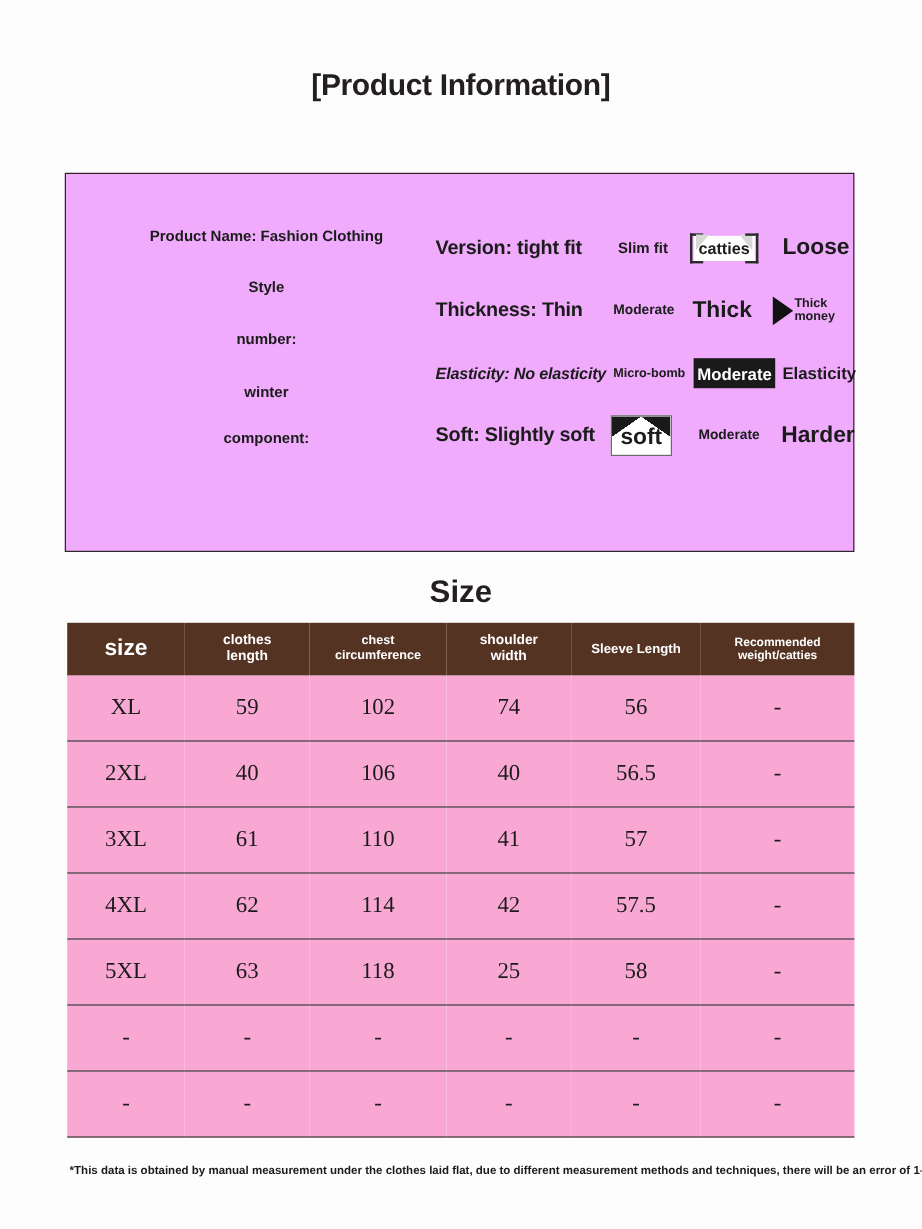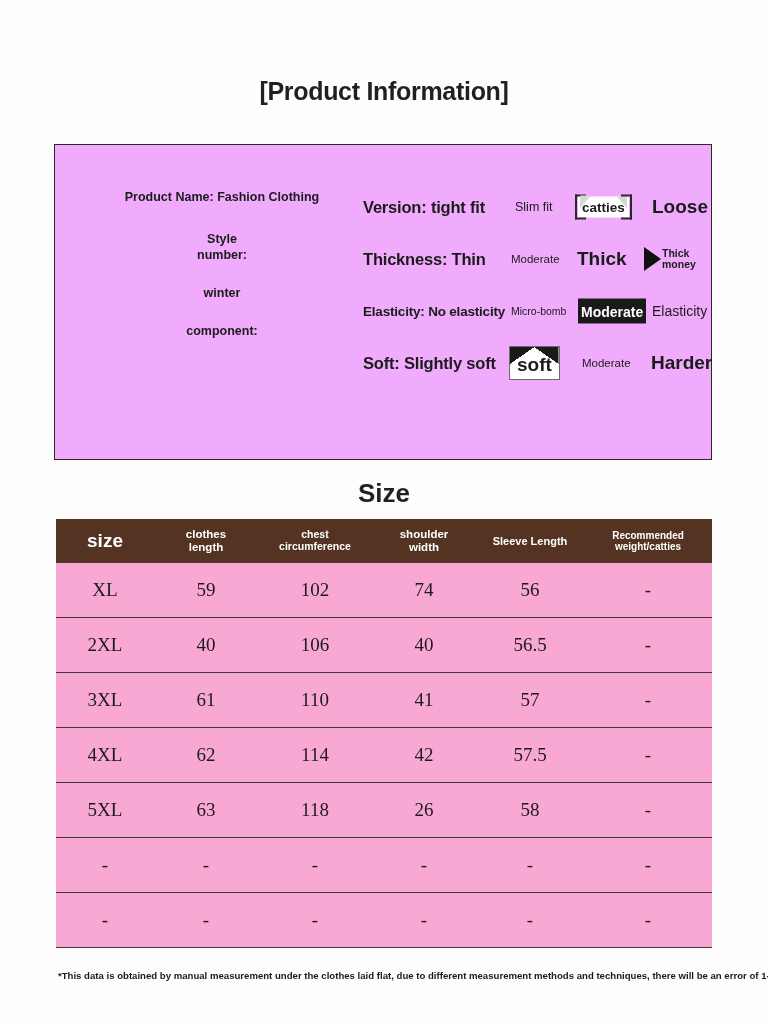--- a/index.html
+++ b/index.html
@@ -20,21 +20,20 @@
   .page-title {
     position: absolute;
     top: 57px;
     left: 0;
     width: 768px;
     text-align: center;
     font-size: 25px;
     font-weight: 700;
     letter-spacing: -0.3px;
     color: #231f1e;
-    margin-top: 20px;
   }
 
   
   .info-panel {
     position: absolute;
     left: 54px;
     top: 144px;
     width: 658px;
     height: 316px;
     border: 1.6px solid #2b2724;
@@ -53,21 +52,21 @@
     font-size: 12.5px;
     line-height: 1.28;
     color: #1b1b1b;
     font-weight: 600;
   }
   .spec-name   { margin-bottom: 26px; font-size: 11.5px; }
   .spec-style  { margin-bottom: 22px; }
   .spec-season { margin-bottom: 22px; }
   .spec-comp   { }
   .spec-style .l1, .spec-season .l1, .spec-comp .l1 { display:block; }
-  .spec-style .l2, .spec-season .l2 { display:block; }
+  .spec-style .l2, .spec-season .l2 { display:block;margin-top:28px; }
 
   
   .scales {
     position: absolute;
     left: 308px;
     top: 36px;
     width: 348px;
   }
   .scale-row {
     position: relative;
@@ -83,21 +82,21 @@
     white-space: nowrap;
     color: #1b1b1b;
     letter-spacing: -0.2px;
   }
   .scale-opt {
     position: absolute;
     top: 50%;
     transform: translateY(-50%);
     white-space: nowrap;
     color: #1b1b1b;
-    font-weight: 400;
+    font-weight: 700;
   }
 
   
   .mk-bracket {
     position: absolute;
     top: 50%;
     transform: translateY(-50%);
     background: #ffffff;
     padding: 3px 4px;
     white-space: nowrap;
@@ -298,21 +297,21 @@
       <div class="mk-triangle" style="left:281px;">
         <span class="tri"></span>
         <span class="tlabel">
           <span>Thick</span>
           <span>money</span>
         </span>
       </div>
     </div>
 
     <div class="scale-row">
-      <div class="scale-statement" style="font-size:13.5px;">Elasticity: No elasticity</div>
+      <div class="scale-statement" style="font-size:13.5px;font-style:italic;">Elasticity: No elasticity</div>
       <div class="scale-opt" style="left:148px; font-size:10.5px;">Micro-bomb</div>
       <div class="mk-fill" style="left:215px; font-size:14px;">
         <span>Moderate</span>
       </div>
       <div class="scale-opt" style="left:289px; font-size:14px;">Elasticity</div>
     </div>
 
     <div class="scale-row">
       <div class="scale-statement">Soft: Slightly soft</div>
       <div class="mk-softbox" style="left:146px; font-size:19px;">
@@ -378,21 +377,21 @@
         <td>62</td>
         <td>114</td>
         <td>42</td>
         <td>57.5</td>
         <td>-</td>
       </tr>
       <tr>
         <td>5XL</td>
         <td>63</td>
         <td>118</td>
-        <td>26</td>
+        <td>25</td>
         <td>58</td>
         <td>-</td>
       </tr>
       <tr>
         <td>-</td>
         <td>-</td>
         <td>-</td>
         <td>-</td>
         <td>-</td>
         <td>-</td>

